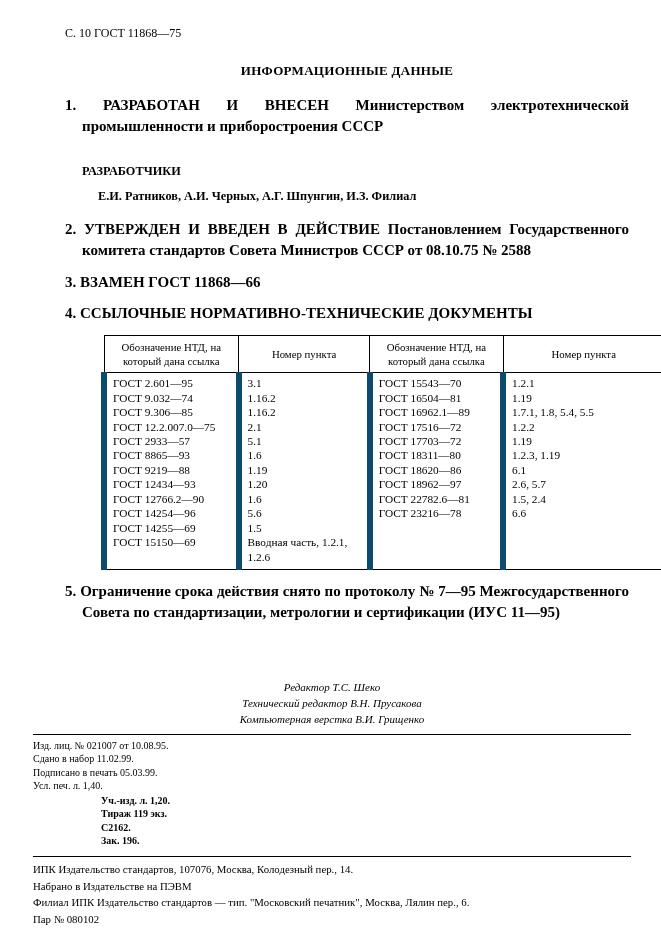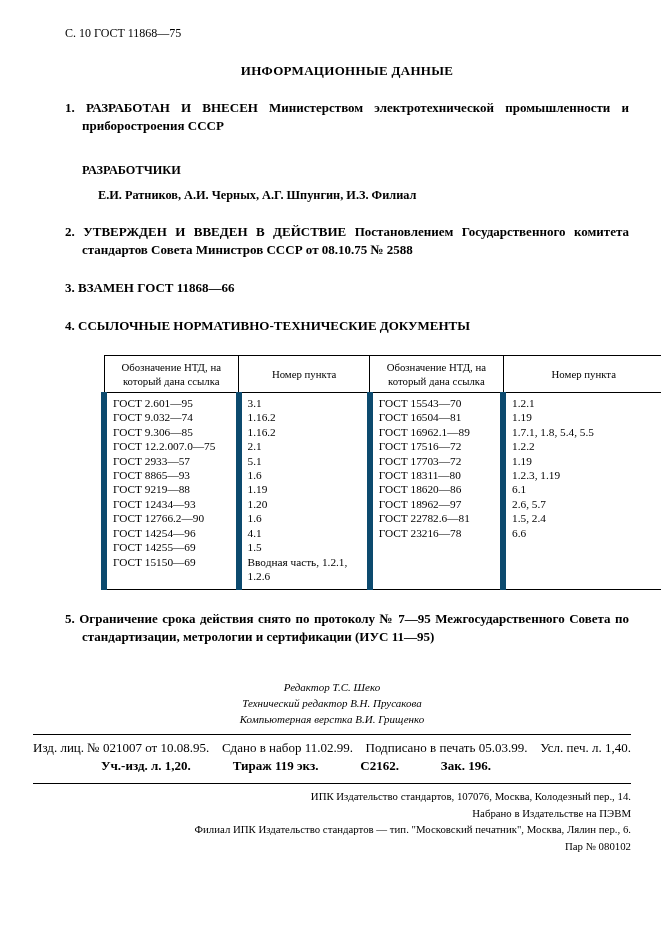--- a/index.html
+++ b/index.html
@@ -17,24 +17,24 @@
   .doc-header { font-weight: normal; font-size: 12px; }
   .doc-title {
     text-align: center;
     font-weight: bold;
     font-size: 13px;
     margin: 22px 0 16px;
     letter-spacing: .3px;
   }
   .item {
     font-weight: bold;
-    font-size: 13px;
+    font-size: 15px;
     line-height: 1.38;
     text-align: justify;
-    margin: 20px 0;
+    margin: 11px 0;
     padding-left: 17px;
     text-indent: -17px;
   }
   .subheading { font-weight: bold; font-size: 12.3px; margin: 28px 0 10px 17px; }
   .developers { font-weight: bold; font-size: 12.3px; margin: 10px 0 15px 33px; }
 
   .ref-table {
     border-collapse: collapse;
     table-layout: fixed;
     width: 100%;
@@ -69,27 +69,28 @@
   }
   .credits {
     text-align: center;
     font-style: italic;
     font-size: 11px;
     line-height: 1.45;
   }
   .rule { border-top: 1px solid #000; margin: 6px 0 4px; }
   .pub-row {
     display: flex;
-    justify-content: space-between;
-    font-size: 13px;
+    justify-content: flex-end;
+    font-size: 10px;
     line-height: 1.35;
+    flex-direction: column;
   }
   .pub-row-2 { padding: 1px 140px 2px 68px; font-weight: bold; }
   .publisher {
-    text-align: right;
+    text-align: left;
     font-size: 10.8px;
     line-height: 1.55;
     margin-top: 3px;
   }
 </style>
 </head>
 <body>
 
 <div class="page">
 
@@ -174,21 +175,21 @@
           <td>2.6, 5.7</td>
         </tr>
         <tr>
           <td>ГОСТ 12766.2—90</td>
           <td>1.6</td>
           <td>ГОСТ 22782.6—81</td>
           <td>1.5, 2.4</td>
         </tr>
         <tr>
           <td>ГОСТ 14254—96</td>
-          <td>4.1</td>
+          <td>5.6</td>
           <td>ГОСТ 23216—78</td>
           <td>6.6</td>
         </tr>
         <tr>
           <td>ГОСТ 14255—69</td>
           <td>1.5</td>
           <td></td>
           <td></td>
         </tr>
         <tr>

